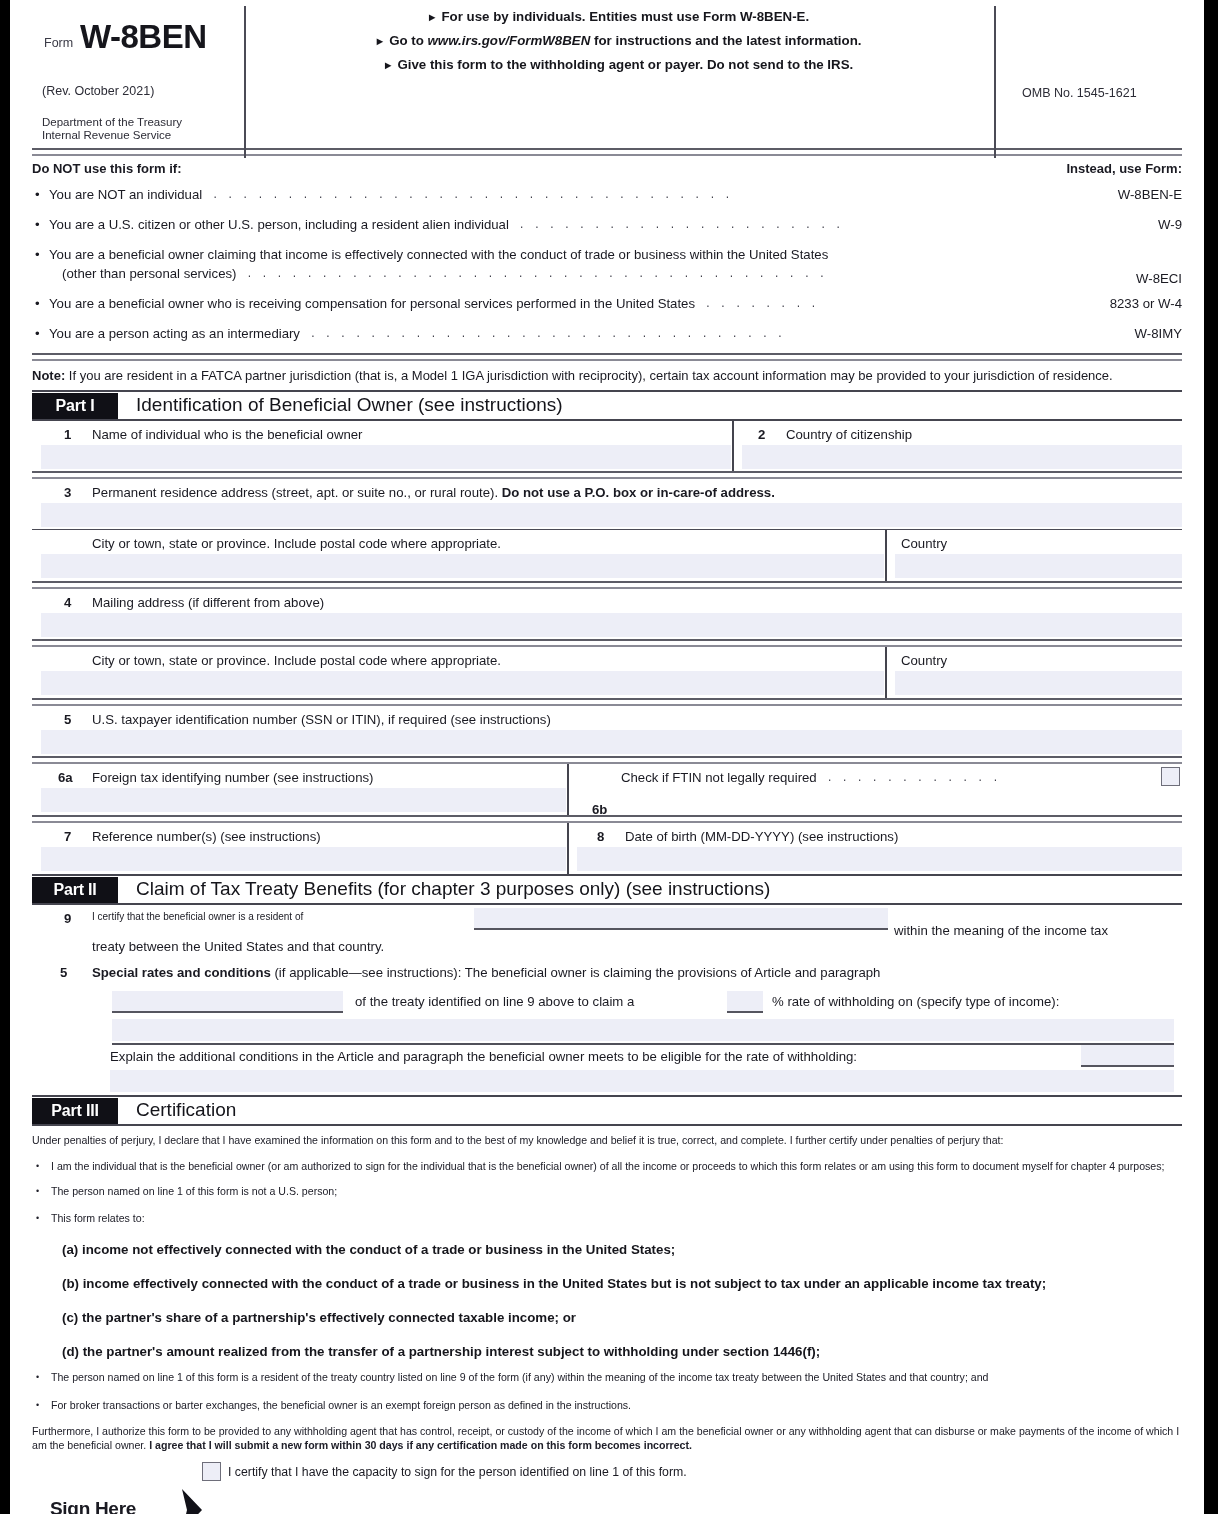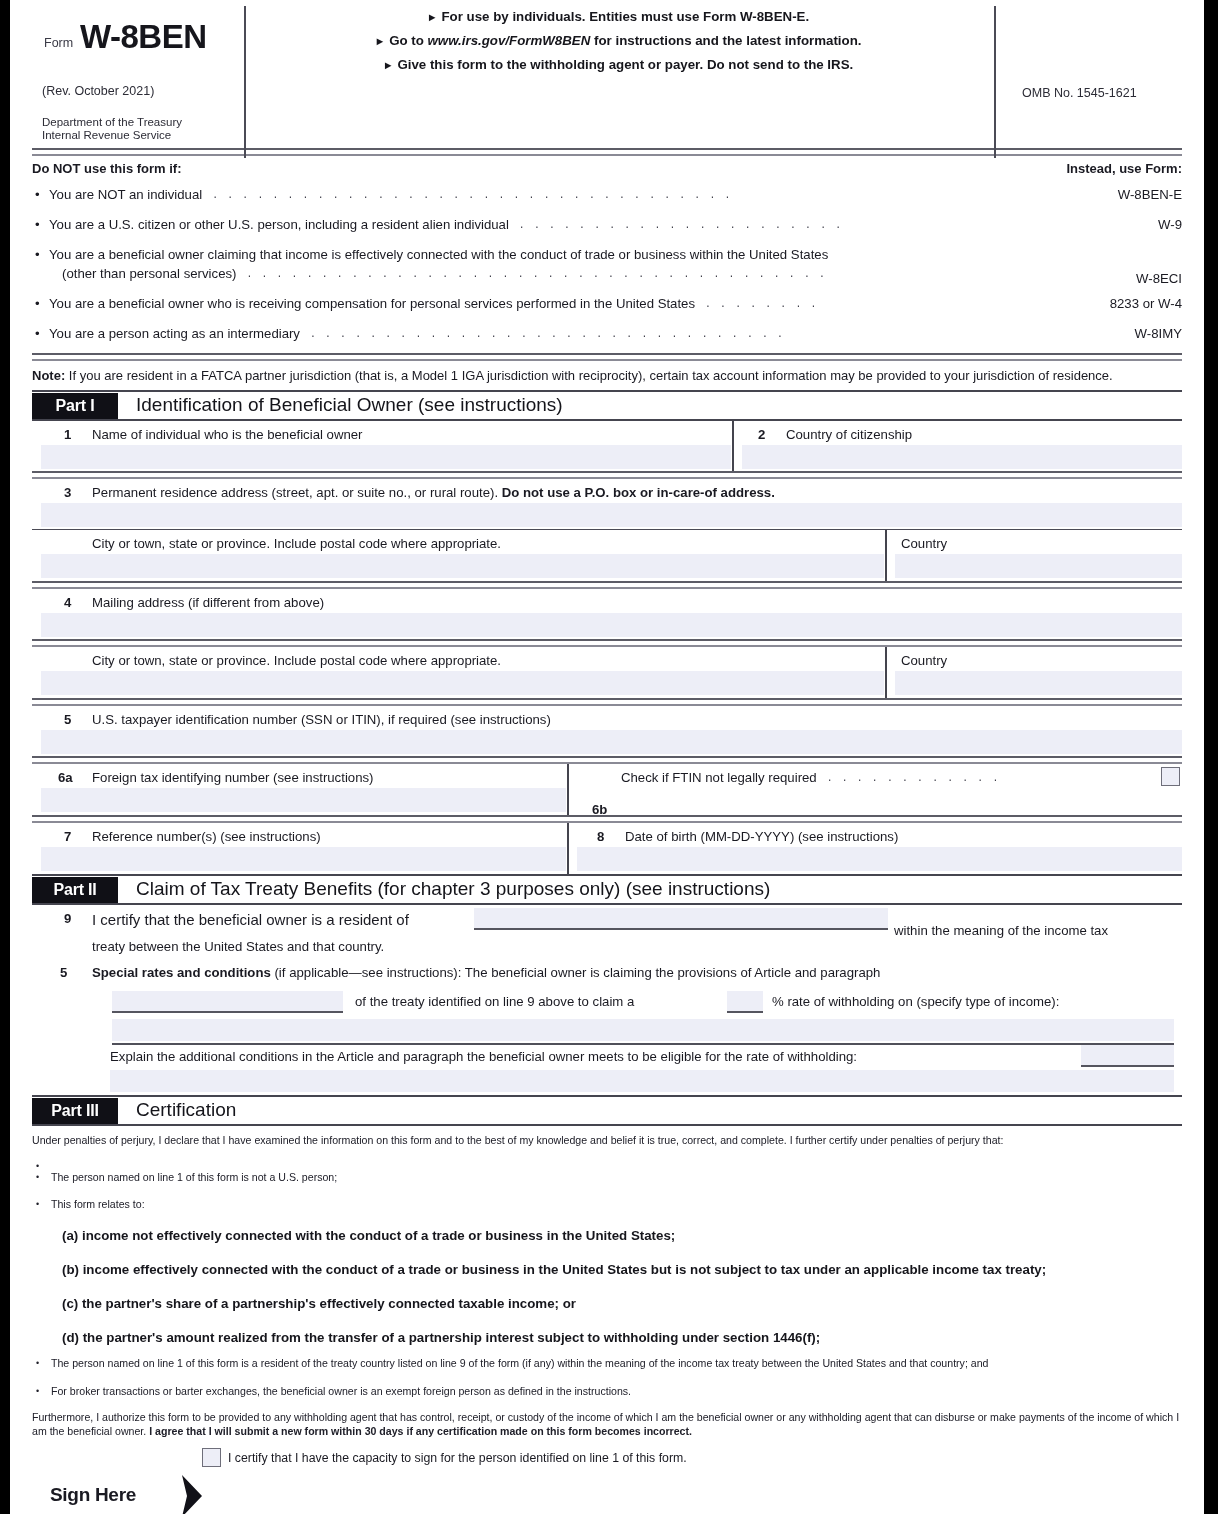--- a/index.html
+++ b/index.html
@@ -309,21 +309,21 @@
   <div class="partbar">
     <div class="partbox">Part II</div>
     <div class="parttitle">
       <span>Claim of Tax Treaty Benefits</span><span style="font-weight:normal;"> (for chapter 3 purposes only) (see instructions)</span>
     </div>
   </div>
   <div class="rule-med"></div>
 
   <div class="frow" style="height:58px;">
     <span class="fnum" style="left:32px;top:6px;">9</span>
-    <span style="position:absolute;left:60px;top:6px;font-size:15px;">I certify that the beneficial owner is a resident of</span>
+    <span style="position:absolute;left:60px;top:6px;font-size:10px;">I certify that the beneficial owner is a resident of</span>
     <span style="position:absolute;left:442px;top:3px;width:414px;height:20px;background:#edeef7;border-bottom:2px solid #55555f;"></span>
     <span style="position:absolute;left:862px;top:6px;font-size:13.2px;margin-top:12px;">within the meaning of the income tax</span>
     <span style="position:absolute;left:60px;top:34px;font-size:13.2px;">treaty between the United States and that country.</span>
   </div>
 
   <div class="frow" style="height:105px;">
     <span class="fnum" style="left:28px;top:2px;">5</span>
     <span style="position:absolute;left:60px;top:2px;font-size:13.2px;">
       <b>Special rates and conditions</b><span> (if applicable—see instructions): The beneficial owner is claiming the provisions of Article and paragraph</span>
     </span>
@@ -345,20 +345,21 @@
       <span>Certification</span>
     </div>
   </div>
   <div class="rule-med"></div>
 
   <div class="p3">
     <div class="lead">Under penalties of perjury, I declare that I have examined the information on this form and to the best of my knowledge and belief it is true, correct, and complete. I further certify under penalties of perjury that:</div>
 
     <div class="li">
       <span class="bul">•</span>
+      <span class="t">I am the individual that is the beneficial owner (or am authorized to sign for the individual that is the beneficial owner) of all the income or proceeds to which this form relates or am using this form to document myself for chapter 4 purposes;</span>
     </div>
     <div class="li" style="padding-top:8px;">
       <span class="bul" style="top:8px;">•</span>
       <span class="t">The person named on line 1 of this form is not a U.S. person;</span>
     </div>
     <div class="li" style="padding-top:10px;">
       <span class="bul" style="top:10px;">•</span>
       <span class="t">This form relates to:</span>
     </div>
 

